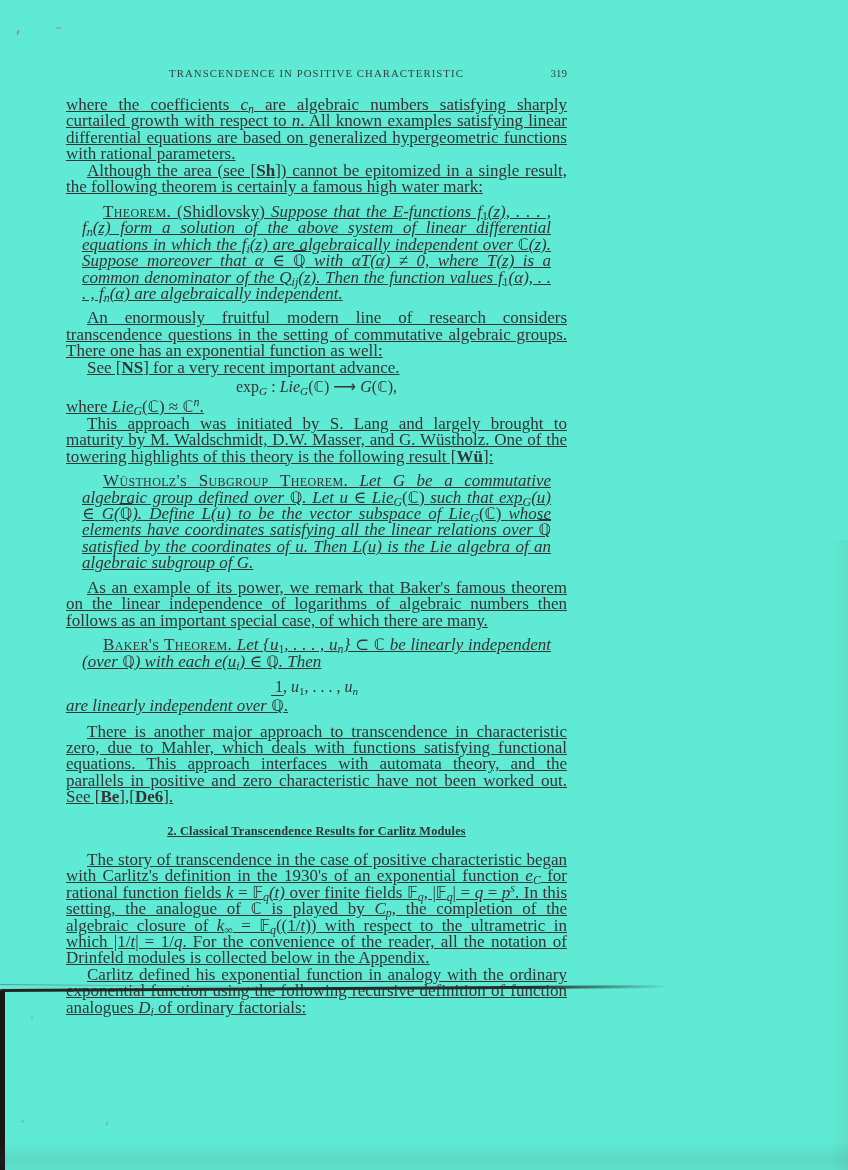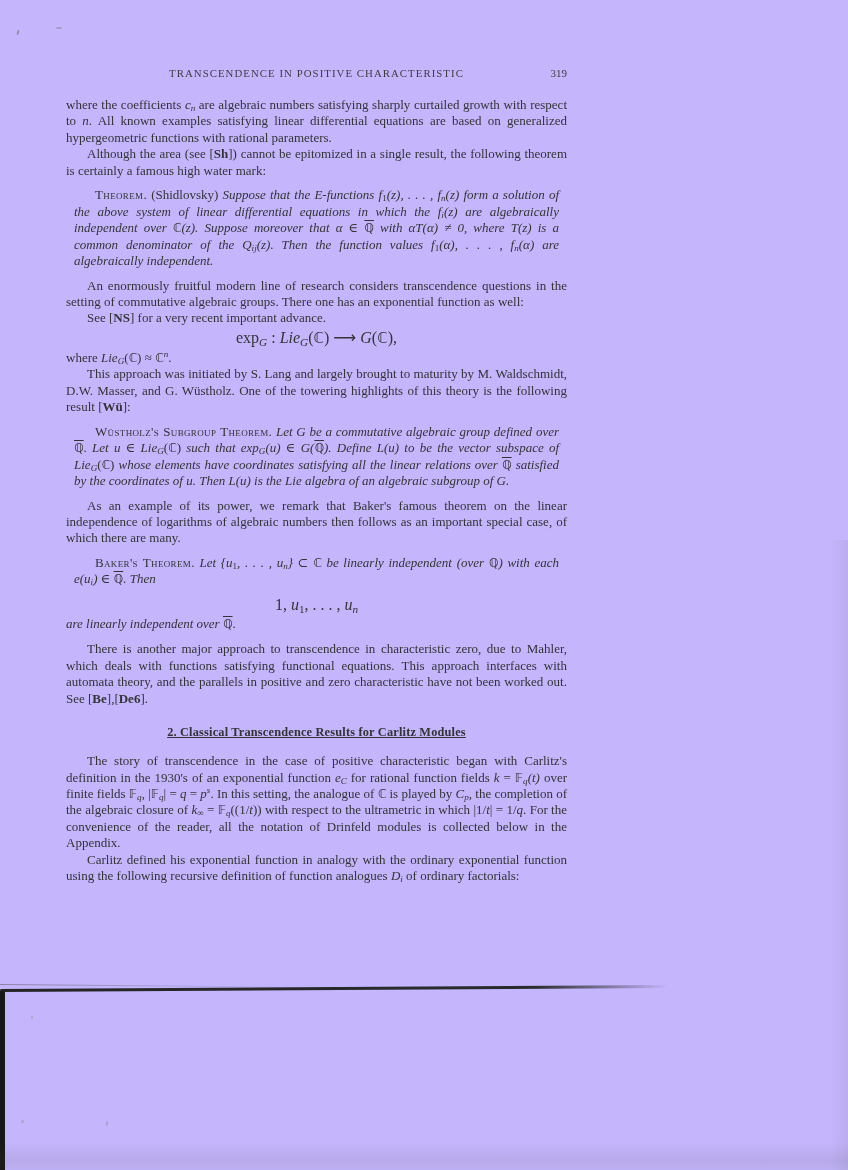--- a/index.html
+++ b/index.html
@@ -1,30 +1,30 @@
 <!DOCTYPE html>
 <html><head>
 <meta charset="utf-8">
 <style>
   html,body{margin:0;padding:0;background:#e9e9e7;}
   .page{
     position:relative;width:848px;height:1170px;margin:0 auto;
-    background:#c4b5fd;overflow:hidden;
+    background:#5eead4;overflow:hidden;
     font-family:"Liberation Serif","DejaVu Serif",serif;
     color:#343434;
   }
   
   .header{position:absolute;top:67px;left:66px;width:501px;height:16px;}
   .htitle{display:block;text-align:center;font-size:10.8px;letter-spacing:1.05px;color:#3d3d3d;}
   .hpage{position:absolute;right:0;top:0;font-size:11px;color:#3d3d3d;}
   
   .column{position:absolute;left:66px;top:97px;width:501px;}
-  .body{margin:0;font-size:13px;line-height:16.45px;text-align:justify;}
+  .body{margin:0;font-size:17px;line-height:16.45px;text-align:justify;text-decoration:underline;}
   .ind{text-indent:21px;}
-  .thm{margin:8px 8px;}
+  .thm{margin:8px 16px;}
   .gap{margin-top:9px;}
   .display{font-size:16px;line-height:17px;text-align:center;margin:2px 0 3px;}
   .heading{font-size:12.3px;line-height:16px;text-align:center;font-weight:bold;margin:17px 0 13px;letter-spacing:0.2px;text-decoration:underline;}
   
   .it{font-style:italic;}
   .bd{font-weight:bold;}
   .sc{font-variant:small-caps;letter-spacing:0.35px;}
   .sb{font-size:70%;vertical-align:-0.25em;line-height:0;}
   .sp{font-size:70%;vertical-align:0.5em;line-height:0;}
   .ol{text-decoration:overline;}

